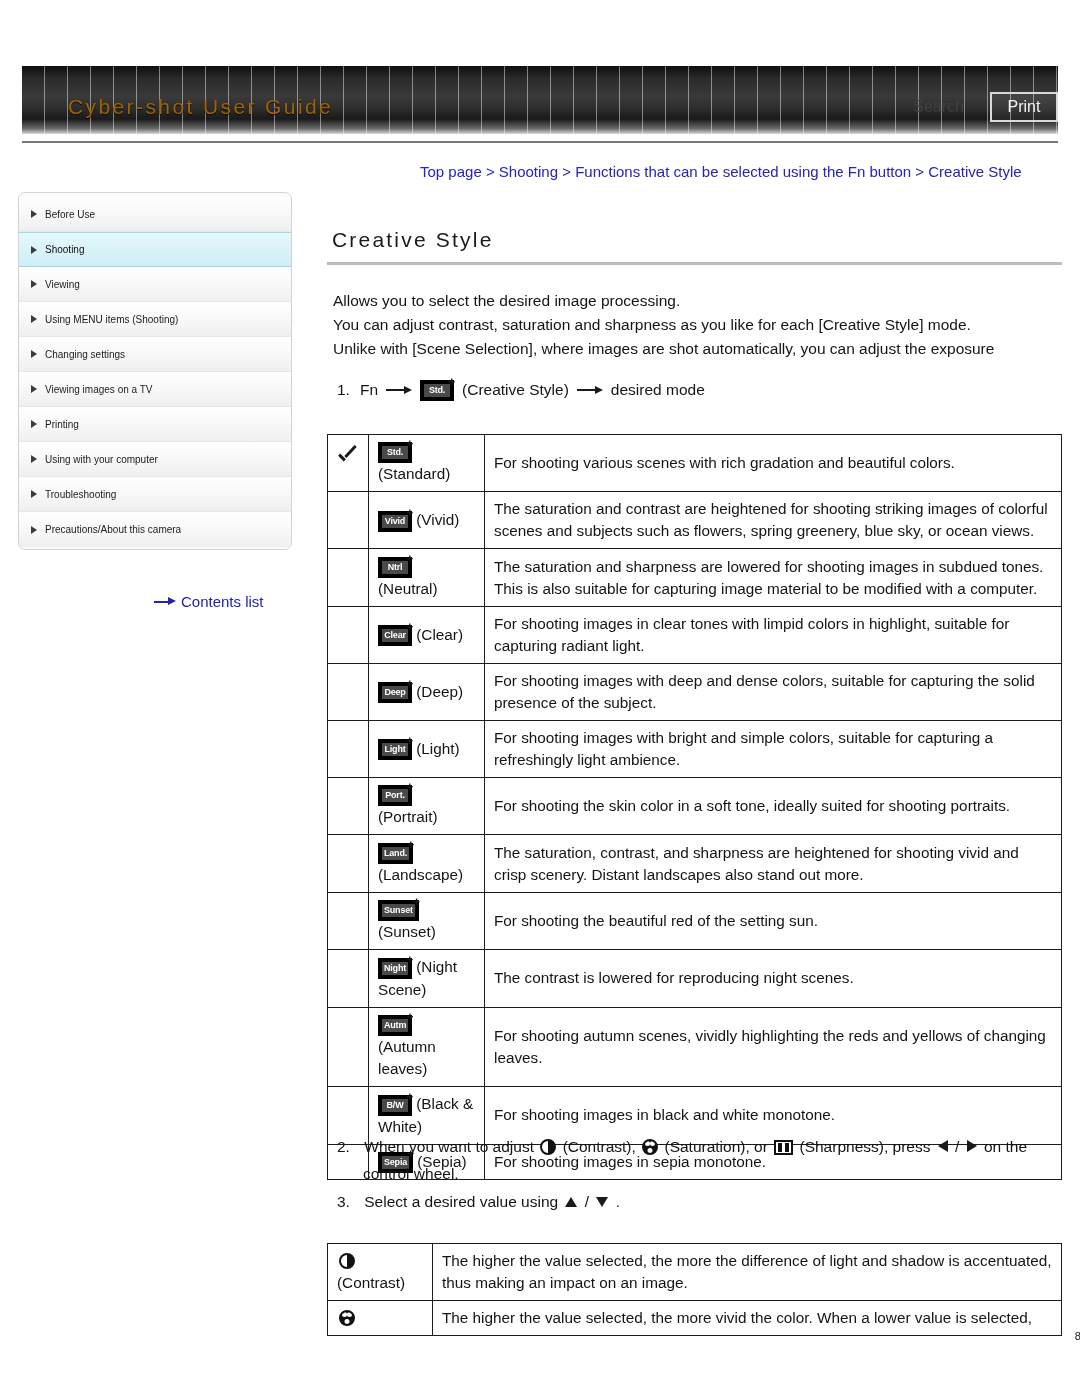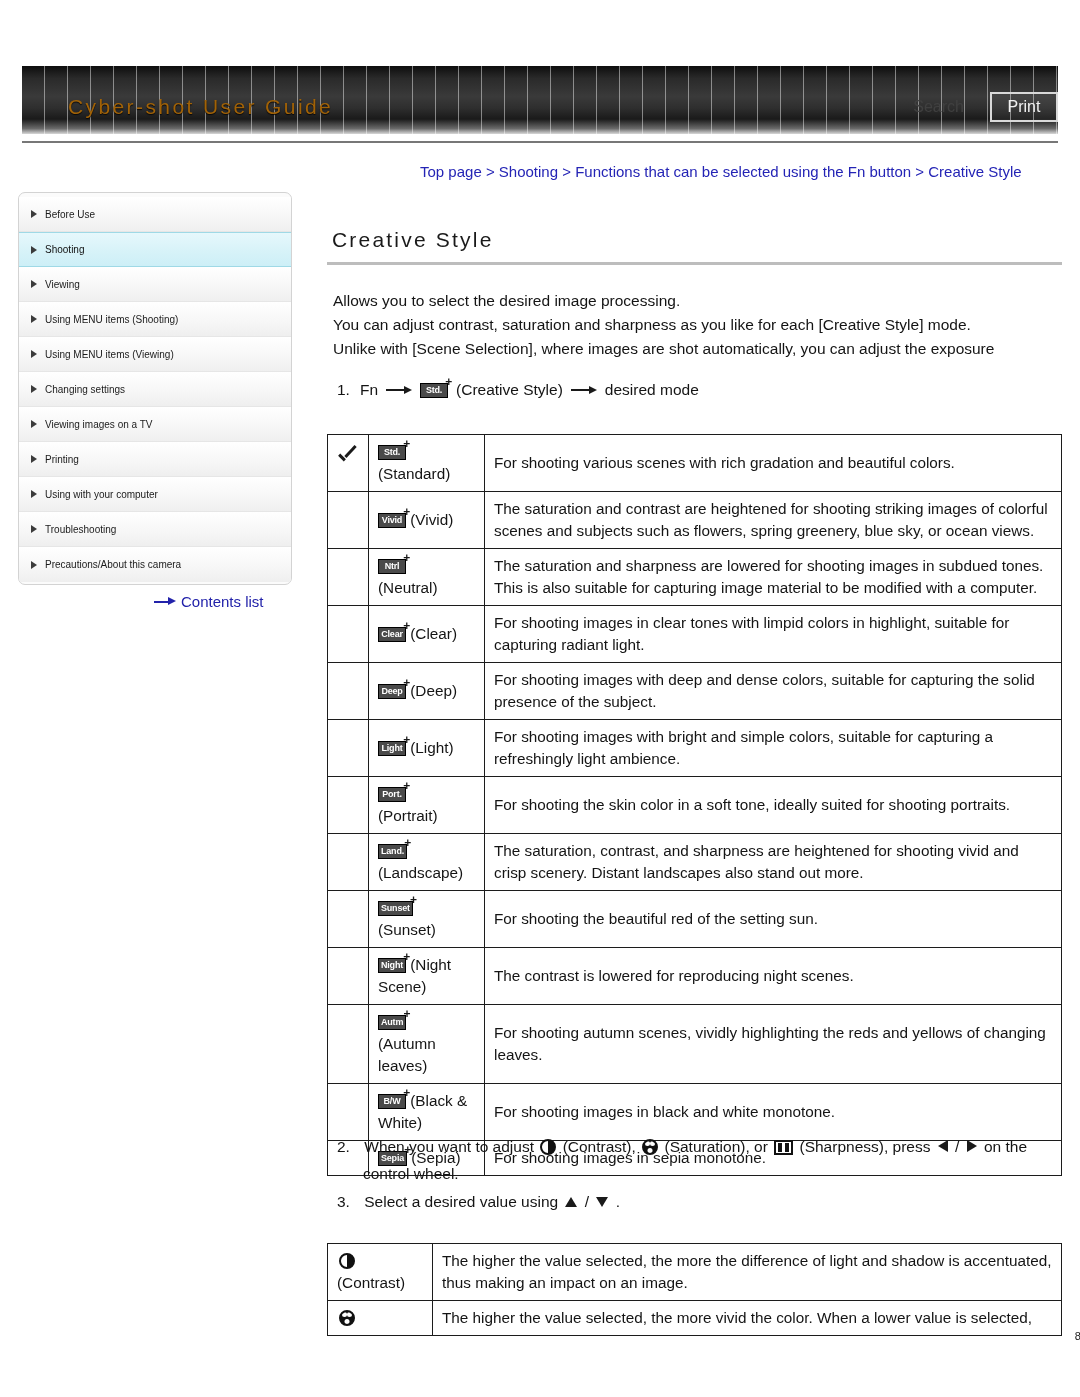--- a/index.html
+++ b/index.html
@@ -230,21 +230,21 @@
     border-top: 4px solid transparent;
     border-bottom: 4px solid transparent;
   }
 
   
   .mode-badge {
     display: inline-block;
     position: relative;
     background: #4a4a4a;
     color: #ffffff;
-    border: 1px solid #000000;
+    border: 4px solid #000000;
     font-size: 9px;
     line-height: 12px;
     height: 13px;
     padding: 0 2px;
     letter-spacing: -0.2px;
     font-family: "Liberation Sans", sans-serif;
     font-weight: bold;
     vertical-align: middle;
     white-space: nowrap;
     text-align: center;
@@ -460,24 +460,20 @@
       <span class="nav-bullet"></span>
       <span>Shooting</span>
     </div>
     <div class="nav-item">
       <span class="nav-bullet"></span>
       <span>Viewing</span>
     </div>
     <div class="nav-item">
       <span class="nav-bullet"></span>
       <span>Using MENU items (Shooting)</span>
-    </div>
-    <div class="nav-item">
-      <span class="nav-bullet"></span>
-      <span>Using MENU items (Viewing)</span>
     </div>
     <div class="nav-item">
       <span class="nav-bullet"></span>
       <span>Changing settings</span>
     </div>
     <div class="nav-item">
       <span class="nav-bullet"></span>
       <span>Viewing images on a TV</span>
     </div>
     <div class="nav-item">

